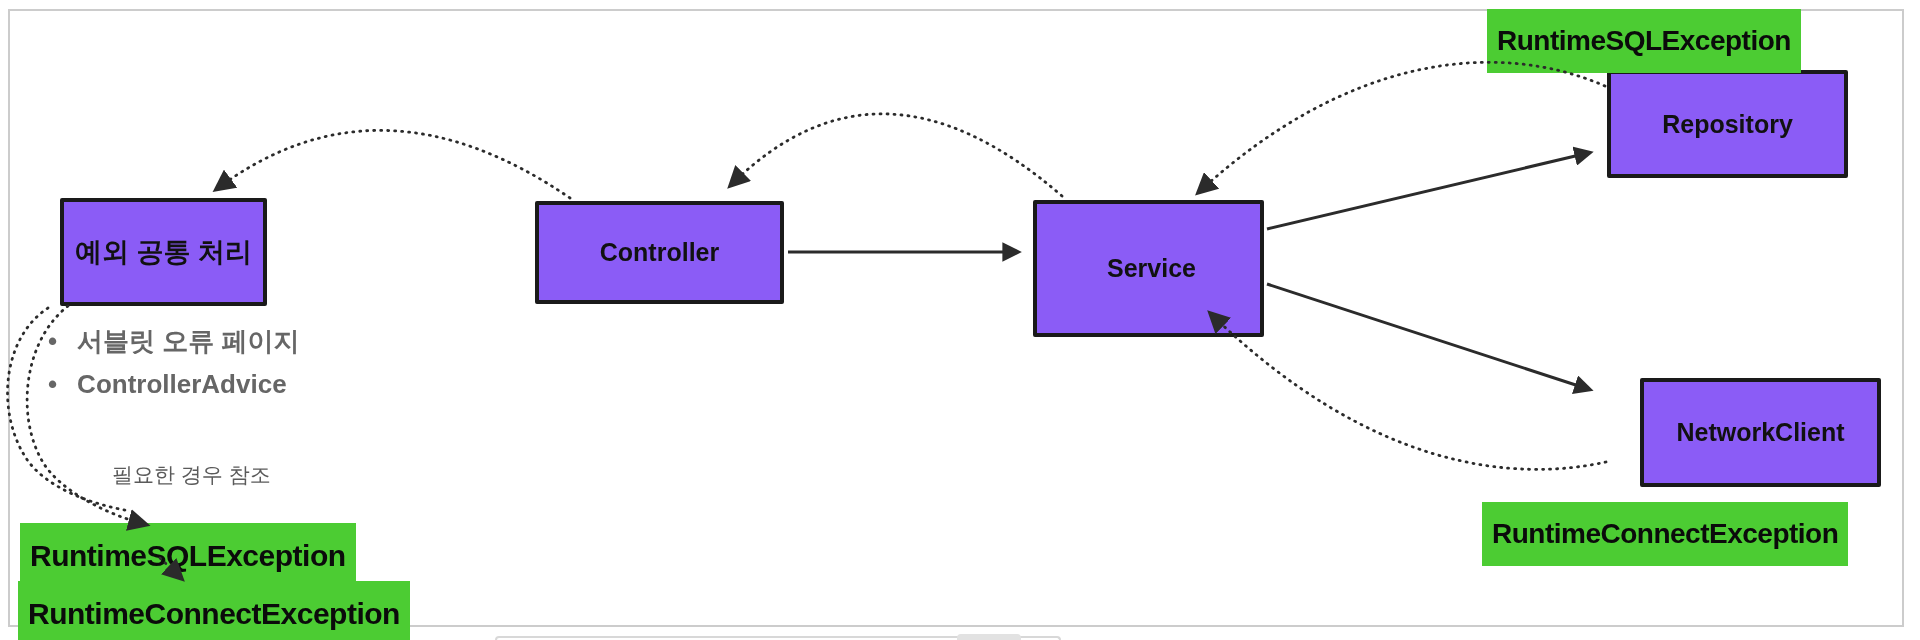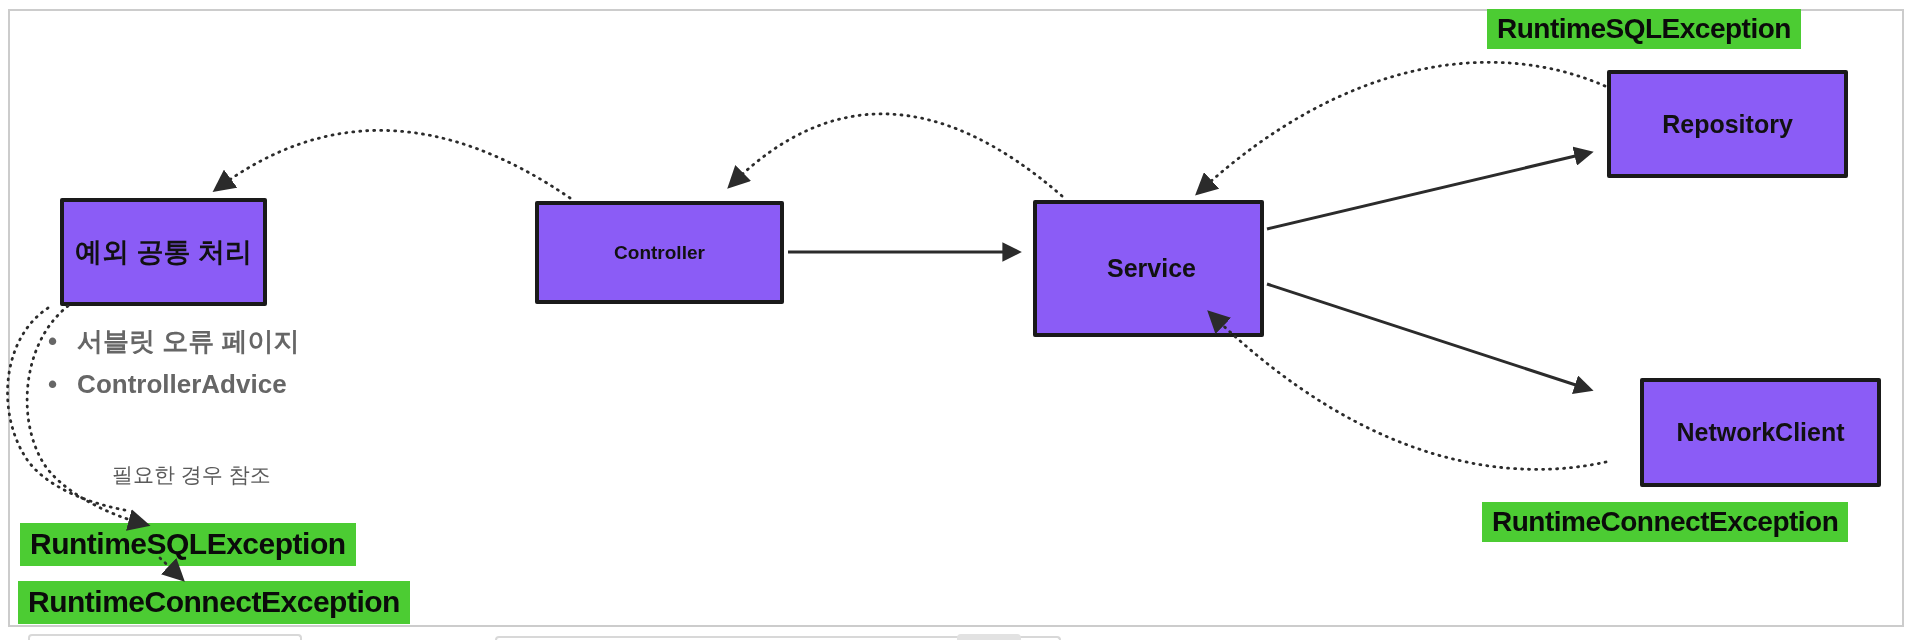--- a/index.html
+++ b/index.html
@@ -23,31 +23,31 @@
     background: #8b5cf6;
     border: 4px solid var(--box-border, #1a1a1a);
     border-radius: 2px;
     box-sizing: border-box;
     display: flex; align-items: center; justify-content: center;
     font-weight: bold;
     color: #111111;
     z-index: 3;
   }
   .node-exception   { left: 60px;  top: 198px; width: 207px; height: 108px; font-size: 27px; }
-  .node-controller  { left: 535px; top: 201px; width: 249px; height: 103px; font-size: 19px; }
+  .node-controller  { left: 535px; top: 201px; width: 249px; height: 103px; font-size: 25px; }
   .node-service     { left: 1033px; top: 200px; width: 231px; height: 137px; font-size: 25px; padding-left: 6px; }
   .node-repository  { left: 1607px; top: 70px;  width: 241px; height: 108px; font-size: 25px; }
   .node-network     { left: 1608px; top: 378px; width: 241px; height: 109px; font-size: 25px; margin-left: 32px; }
 
   .hl {
     position: absolute;
     background: var(--hl, #4ccc33);
     color: #0b0b0b;
     font-weight: bold;
-    padding: 4px 10px;
+    padding: 16px 10px;
     line-height: 1.15;
     white-space: nowrap;
     z-index: 4;
     letter-spacing: -0.5px;
   }
   .hl-top-right    { left: 1487px; top: 9px;   font-size: 28px; }
   .hl-bottom-right { left: 1482px; top: 502px; font-size: 28px; }
   .hl-left-sql     { left: 20px;  top: 523px; font-size: 30px; }
   .hl-left-connect { left: 18px;  top: 581px; font-size: 30px; }
 

